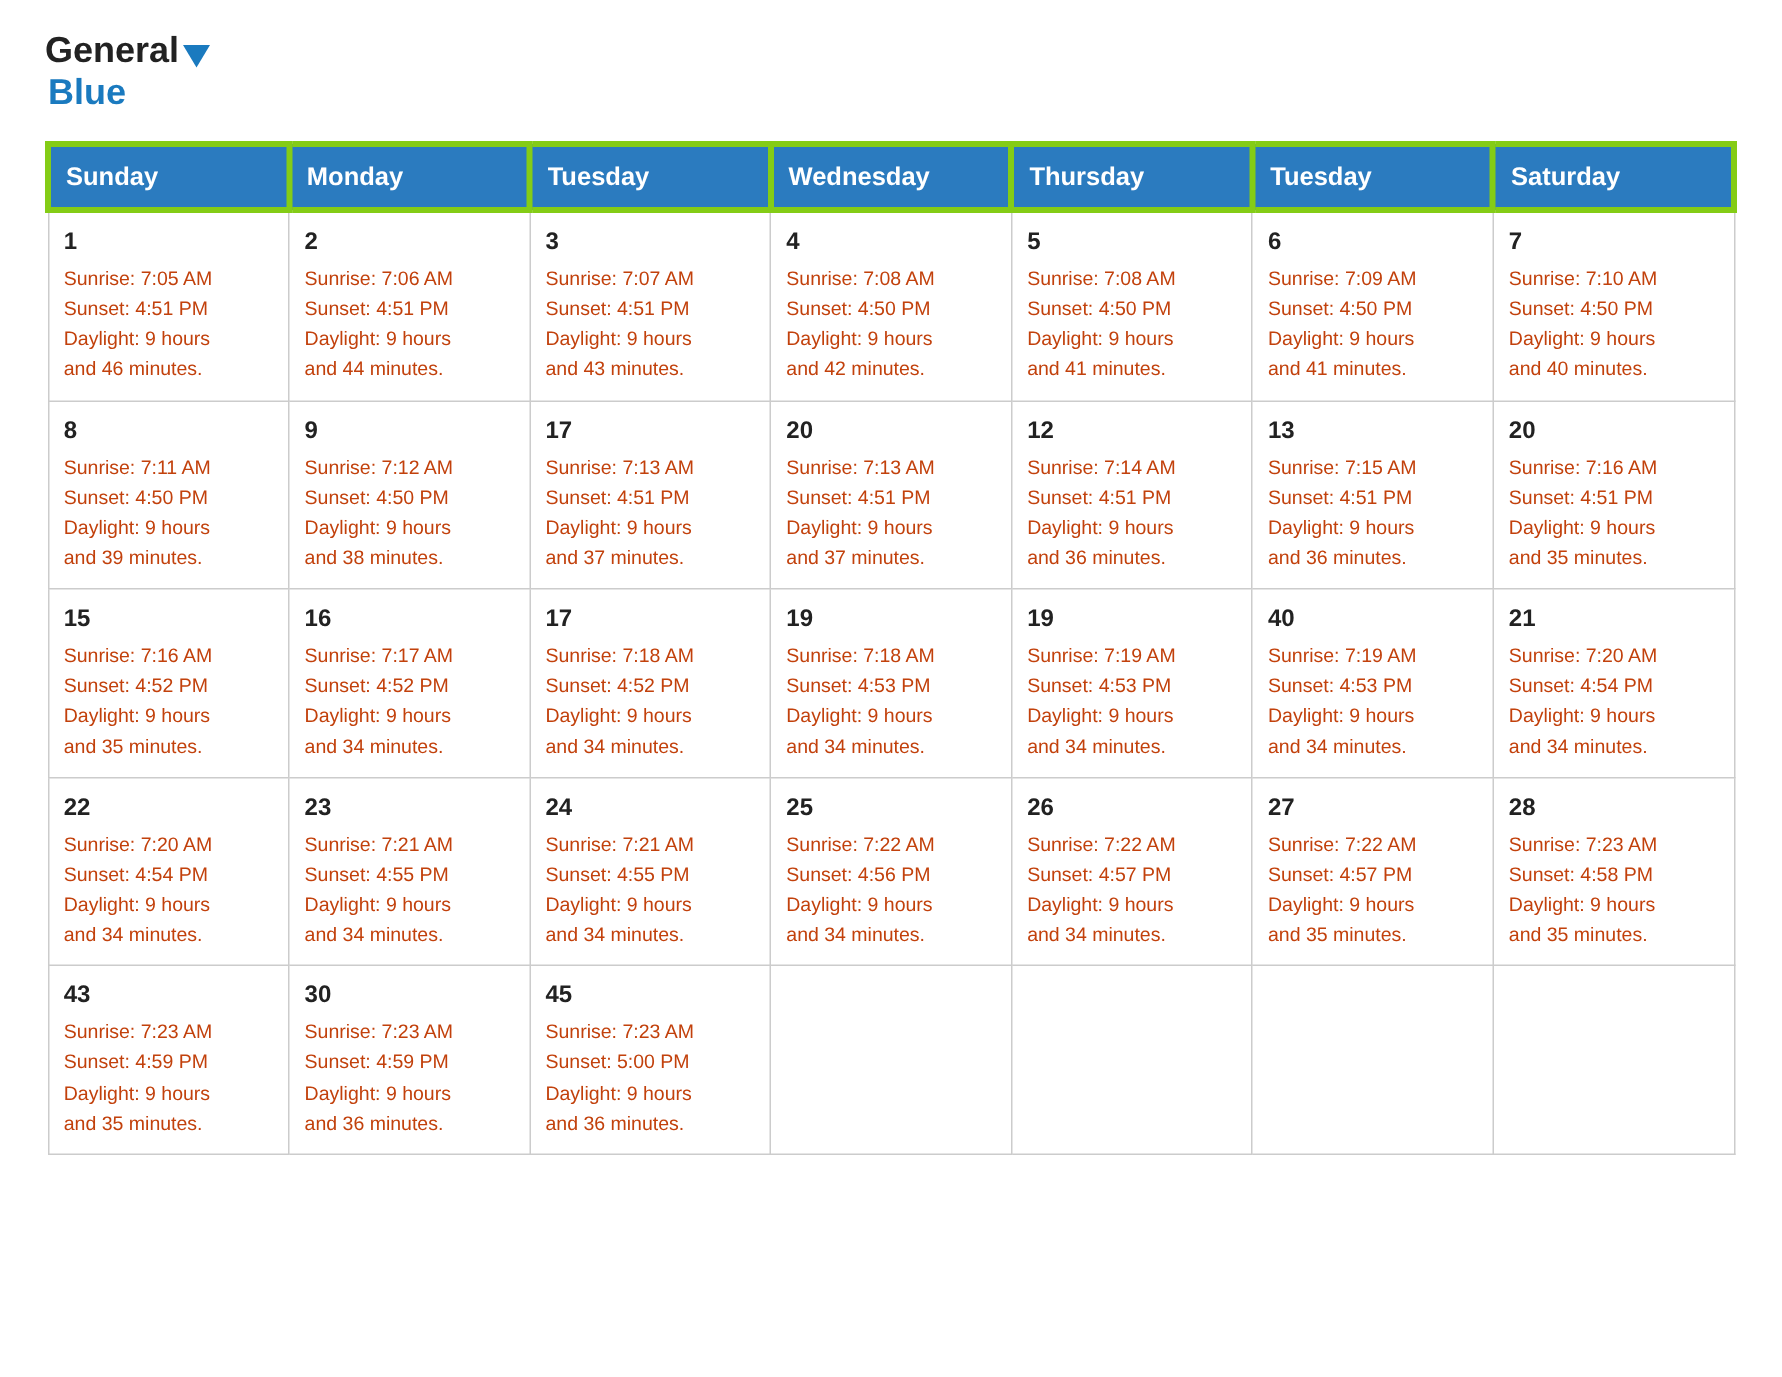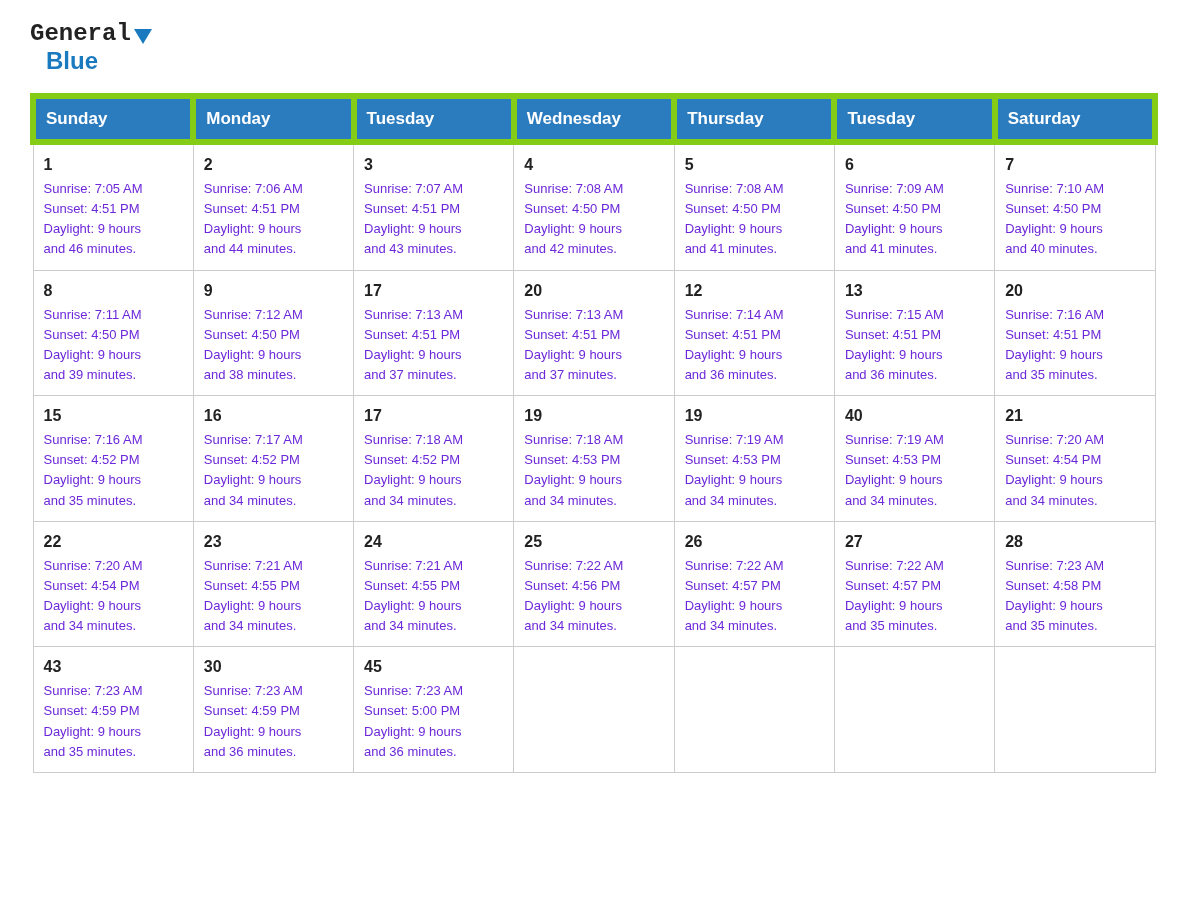--- a/index.html
+++ b/index.html
@@ -36,41 +36,41 @@
       border-collapse: collapse;
       table-layout: fixed;
     }
     thead tr th {
       background-color: #2b7bbf;
       color: #fff;
       font-size: 17px;
       font-weight: bold;
       padding: 10px 10px;
       text-align: left;
-      border: 6px solid #84cc16;
+      border: 4px solid #84cc16;
     }
     tbody tr td {
       vertical-align: top;
       padding: 8px 10px 10px 10px;
       border: 1px solid #ccc;
       font-size: 13.5px;
       line-height: 1.5;
       background: #fff;
       width: 14.28%;
     }
     tbody tr td .day-number {
       font-size: 16px;
       font-weight: bold;
       color: #222;
       display: block;
       margin-bottom: 2px;
     }
     tbody tr td .day-info {
       font-size: 13px;
-      color: #6d28d9;
+      color: #c2410c;
       line-height: 1.55;
     }
     tbody tr:first-child td {
       border-top: 2px solid #2b7bbf;
     }
     tbody tr td:empty {
       background: #fff;
     }
     .logo-wrapper {
       display: flex;
@@ -89,27 +89,27 @@
       border-right: 9px solid transparent;
       border-top: 15px solid #1a7abf;
       margin-left: 3px;
       position: relative;
       top: 3px;
     }
     .logo-gen {
       font-size: 24px;
       font-weight: bold;
       color: #222;
-      font-family: Liberation Mono, monospace;
+      font-family: Liberation Sans, sans-serif;
     }
     .logo-blue {
       font-size: 24px;
       font-weight: bold;
       color: #1a7abf;
-      margin-left: 16px;
+      margin-left: 2px;
     }
   </style>
 </head>
 <body>
 
 <div class="header">
   <div class="logo-wrapper">
     <div class="logo-line1">
       <span class="logo-gen">General</span>
       <span class="logo-arrow"></span>

